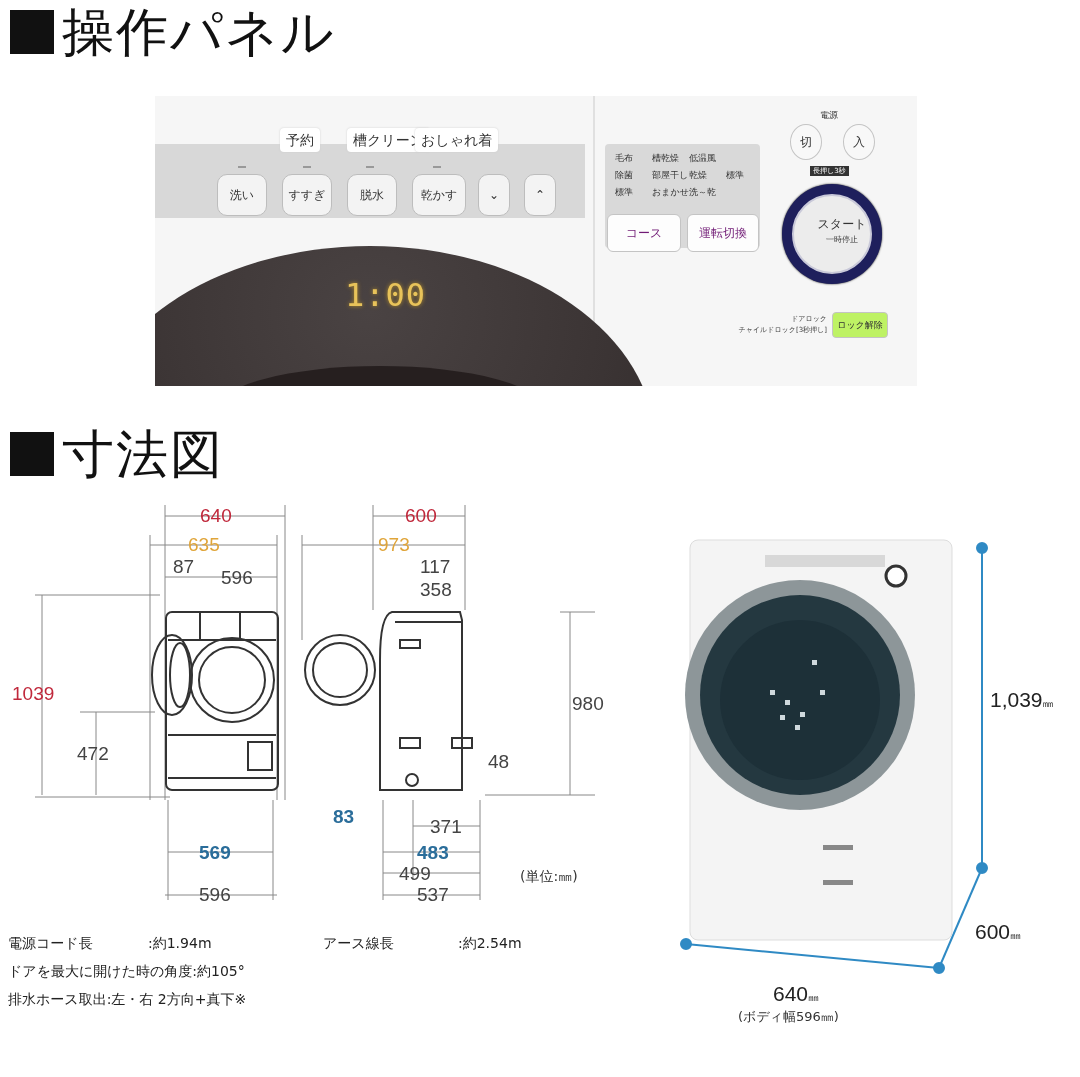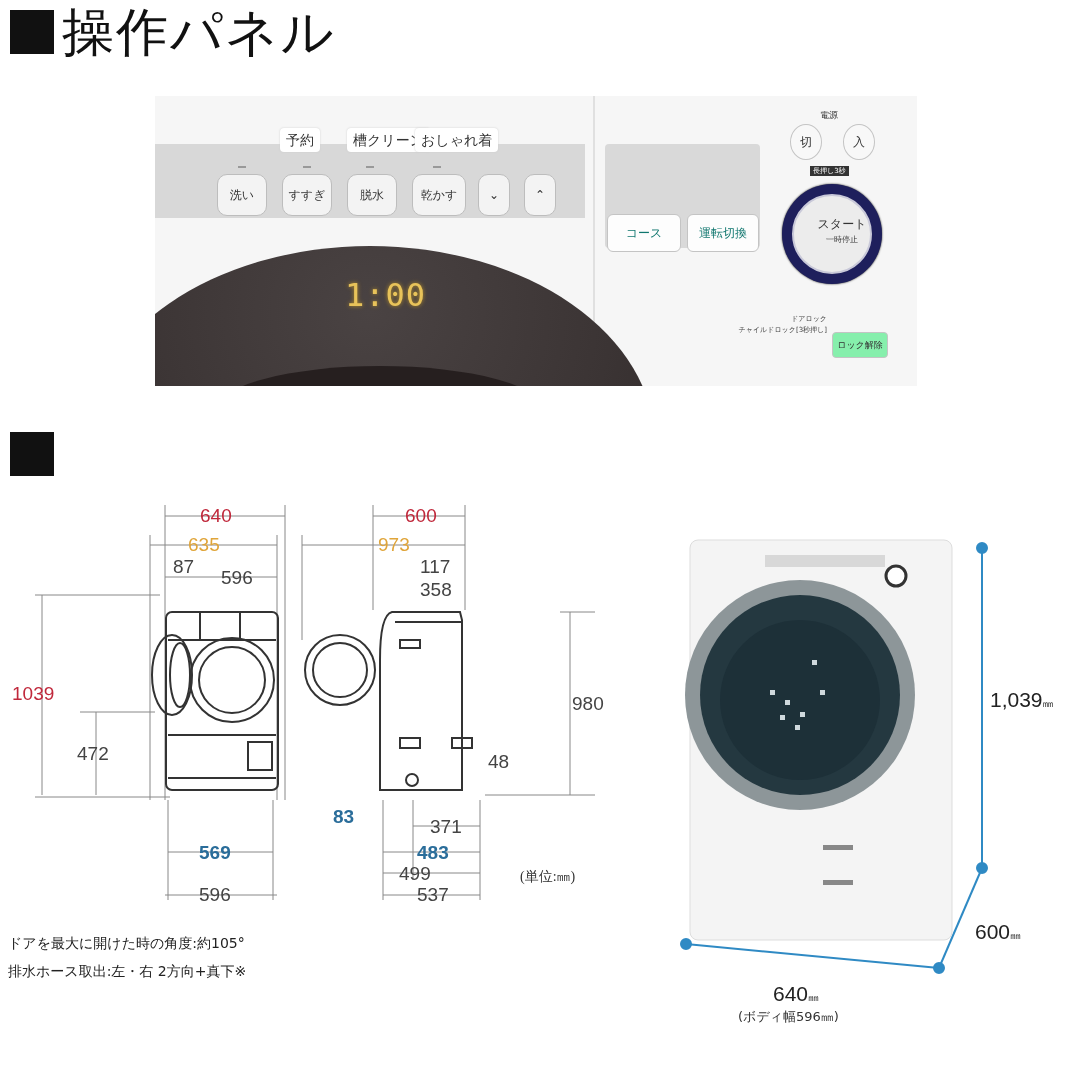--- a/index.html
+++ b/index.html
@@ -15,30 +15,30 @@
   .panel .grayband { left: 0; top: 48px; width: 430px; height: 74px; background: #d8d8d8; }
   .panel .drum { left: -70px; top: 150px; width: 570px; height: 330px; border-radius: 50% 50% 0 0 / 60% 60% 0 0; background: radial-gradient(ellipse at 50% 20%, #4a4343 0%, #3b3434 60%, #2e2828 100%); }
   .panel .drum-inner { left: 60px; top: 270px; width: 330px; height: 90px; border-radius: 50% 50% 0 0; background: #261f1f; }
   .lcd { left: 190px; top: 180px; font-family: "DejaVu Sans Mono", monospace; font-size: 32px; color: #e8c35a; letter-spacing: 1px; text-shadow: 0 0 4px #b7902a; }
   .pill-top { height: 24px; line-height: 24px; padding: 0 6px; background: #fff; border-radius: 4px; font-size: 14px; color: #333; top: 32px; box-shadow: 0 0 2px #ccc; }
   .pbtn { top: 78px; height: 40px; line-height: 40px; background: #f3f3f3; border: 1px solid #bdbdbd; border-radius: 10px; text-align: center; font-size: 12px; color: #333; }
   .ledmark { width: 8px; height: 2px; background: #999; top: 70px; }
   .course-box { left: 450px; top: 48px; width: 155px; height: 104px; background: #d9d9d9; border-radius: 4px; }
   .course-grid { left: 460px; top: 54px; width: 150px; font-size: 9px; color: #333; line-height: 17px; }
   .course-grid span { display: inline-block; width: 37px; }
-  .cbtn { top: 118px; height: 36px; line-height: 36px; background: #fdfdfd; border: 1px solid #c4c4c4; border-radius: 6px; text-align: center; font-size: 12px; color: #0f766e; }
+  .cbtn { top: 118px; height: 36px; line-height: 36px; background: #fdfdfd; border: 1px solid #c4c4c4; border-radius: 6px; text-align: center; font-size: 12px; color: #701a75; }
   .power-label { left: 665px; top: 13px; font-size: 9px; color: #333; }
   .pwr { top: 28px; width: 30px; height: 34px; border-radius: 50%; border: 1px solid #c4c4c4; background: #f8f8f8; text-align: center; line-height: 34px; font-size: 12px; color: #333; }
   .tiny-label { left: 655px; top: 70px; font-size: 7px; background: #333; color: #fff; padding: 0 3px; }
   .start-outer { left: 627px; top: 88px; width: 100px; height: 100px; border-radius: 50%; background: #1e1f5c; box-shadow: 0 0 2px #111; }
   .start-ring { left: 637px; top: 98px; width: 80px; height: 80px; border-radius: 50%; background: #ececec; border: 2px solid #c9c9d9; box-sizing: border-box; }
   .start-text { left: 637px; top: 120px; width: 100px; text-align: center; font-size: 12px; color: #333; line-height: 16px; }
   .start-text .sub { font-size: 8px; display: block; }
   .lock-label { left: 560px; top: 218px; font-size: 7px; color: #444; text-align: right; line-height: 11px; width: 112px; }
-  .lock-btn { left: 677px; top: 216px; width: 54px; height: 24px; line-height: 24px; font-size: 9px; border: 1px solid #c4c4c4; border-radius: 4px; background: #86efac; text-align: center; color: #333; margin-top: 20px; }
+  .lock-btn { left: 677px; top: 216px; width: 54px; height: 24px; line-height: 24px; font-size: 9px; border: 1px solid #c4c4c4; border-radius: 4px; background: #bef264; text-align: center; color: #333; }
 
   
   .dim { font-family: "Liberation Sans", "DejaVu Sans", sans-serif; font-size: 19px; line-height: 20px; white-space: nowrap; }
   .red { color: #c0283b; }
   .orange { color: #e0a53a; }
   .blue { color: #2a6d9a; font-weight: bold; }
   .gray { color: #444; }
   svg.lines { position: absolute; left: 0; top: 0; }
 
   .specs { font-size: 14px; color: #222; line-height: 28px; white-space: nowrap; }
@@ -47,21 +47,21 @@
   .photo-label { font-family: "Liberation Sans", "DejaVu Sans", sans-serif; font-size: 21px; color: #222; white-space: nowrap; }
   .photo-label small { font-size: 11px; }
 </style>
 </head>
 <body>
 
 <div class="abs heading" style="left:10px; top:2px;">
   <span class="sq"></span><span>操作パネル</span>
 </div>
 <div class="abs heading" style="left:10px; top:424px;">
-  <span class="sq"></span>
+  <span class="sq"></span><span>寸法図</span>
 </div>
 
 <div class="abs panel">
   <div class="abs grayband"></div>
   <div class="abs divider"></div>
   <div class="abs drum"></div>
   <div class="abs drum-inner"></div>
   <div class="abs lcd">1:00</div>
 
   <div class="abs pill-top" style="left:125px;">予約</div>
@@ -74,20 +74,25 @@
   <div class="abs ledmark" style="left:278px;"></div>
 
   <div class="abs pbtn" style="left:62px; width:48px;">洗い</div>
   <div class="abs pbtn" style="left:127px; width:48px;">すすぎ</div>
   <div class="abs pbtn" style="left:192px; width:48px;">脱水</div>
   <div class="abs pbtn" style="left:257px; width:52px;">乾かす</div>
   <div class="abs pbtn" style="left:323px; width:30px;"><span>⌄</span></div>
   <div class="abs pbtn" style="left:369px; width:30px;"><span>⌃</span></div>
 
   <div class="abs course-box"></div>
+  <div class="abs course-grid">
+    <div><span>毛布</span><span>槽乾燥</span><span>低温風</span></div>
+    <div><span>除菌</span><span>部屋干し</span><span>乾燥</span><span>標準</span></div>
+    <div><span>標準</span><span>おまかせ</span><span>洗～乾</span></div>
+  </div>
   <div class="abs cbtn" style="left:452px; width:72px;">コース</div>
   <div class="abs cbtn" style="left:532px; width:70px;">運転切換</div>
 
   <div class="abs power-label">電源</div>
   <div class="abs pwr" style="left:635px;">切</div>
   <div class="abs pwr" style="left:688px;">入</div>
   <div class="abs tiny-label">長押し3秒</div>
 
   <div class="abs start-outer"></div>
   <div class="abs start-ring"></div>
@@ -207,24 +212,27 @@
 <div class="abs dim orange" style="left:378px; top:535px;">973</div>
 <div class="abs dim gray" style="left:420px; top:557px;">117</div>
 <div class="abs dim gray" style="left:420px; top:580px;">358</div>
 <div class="abs dim gray" style="left:572px; top:694px;">980</div>
 <div class="abs dim gray" style="left:488px; top:752px;">48</div>
 <div class="abs dim blue" style="left:333px; top:807px;">83</div>
 <div class="abs dim gray" style="left:430px; top:817px;">371</div>
 <div class="abs dim blue" style="left:417px; top:843px;">483</div>
 <div class="abs dim gray" style="left:399px; top:864px;">499</div>
 <div class="abs dim gray" style="left:417px; top:885px;">537</div>
-<div class="abs" style="left:520px; top:868px; font-size:14px; color:#333;font-family:Liberation Serif, serif;">(単位:㎜)</div>
+<div class="abs" style="left:520px; top:868px; font-size:14px; color:#333;">(単位:㎜)</div>
 
 <div class="abs specs" style="left:8px; top:929px;">
   <div>
+    <span style="display:inline-block; width:140px;">電源コード長</span><span style="display:inline-block; width:175px;">:約1.94m</span><span style="display:inline-block; width:135px;">アース線長</span><span>:約2.54m</span>
+  </div>
+  <div>
     <span>ドアを最大に開けた時の角度</span><span>:約105°</span>
   </div>
   <div>
     <span>排水ホース取出</span><span>:左・右 2方向+真下※</span>
   </div>
 </div>
 
 <div class="abs photo-label" style="left:990px; top:688px;">
   <span>1,039</span><small>㎜</small>
 </div>

